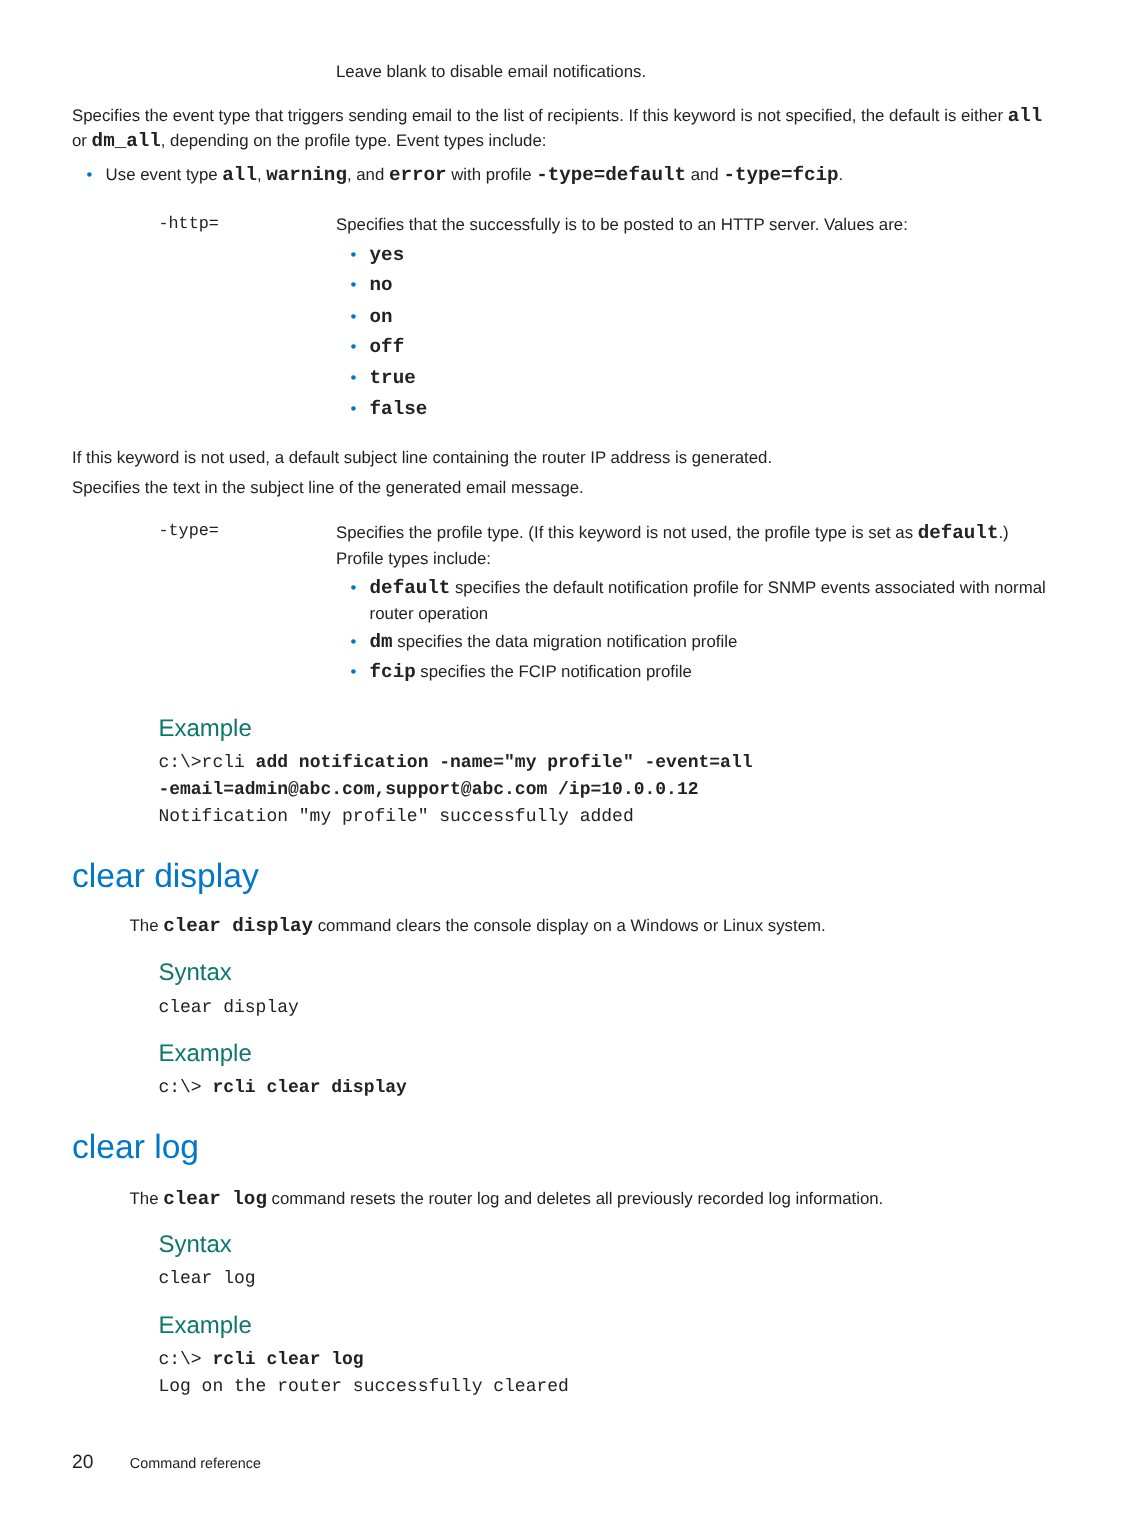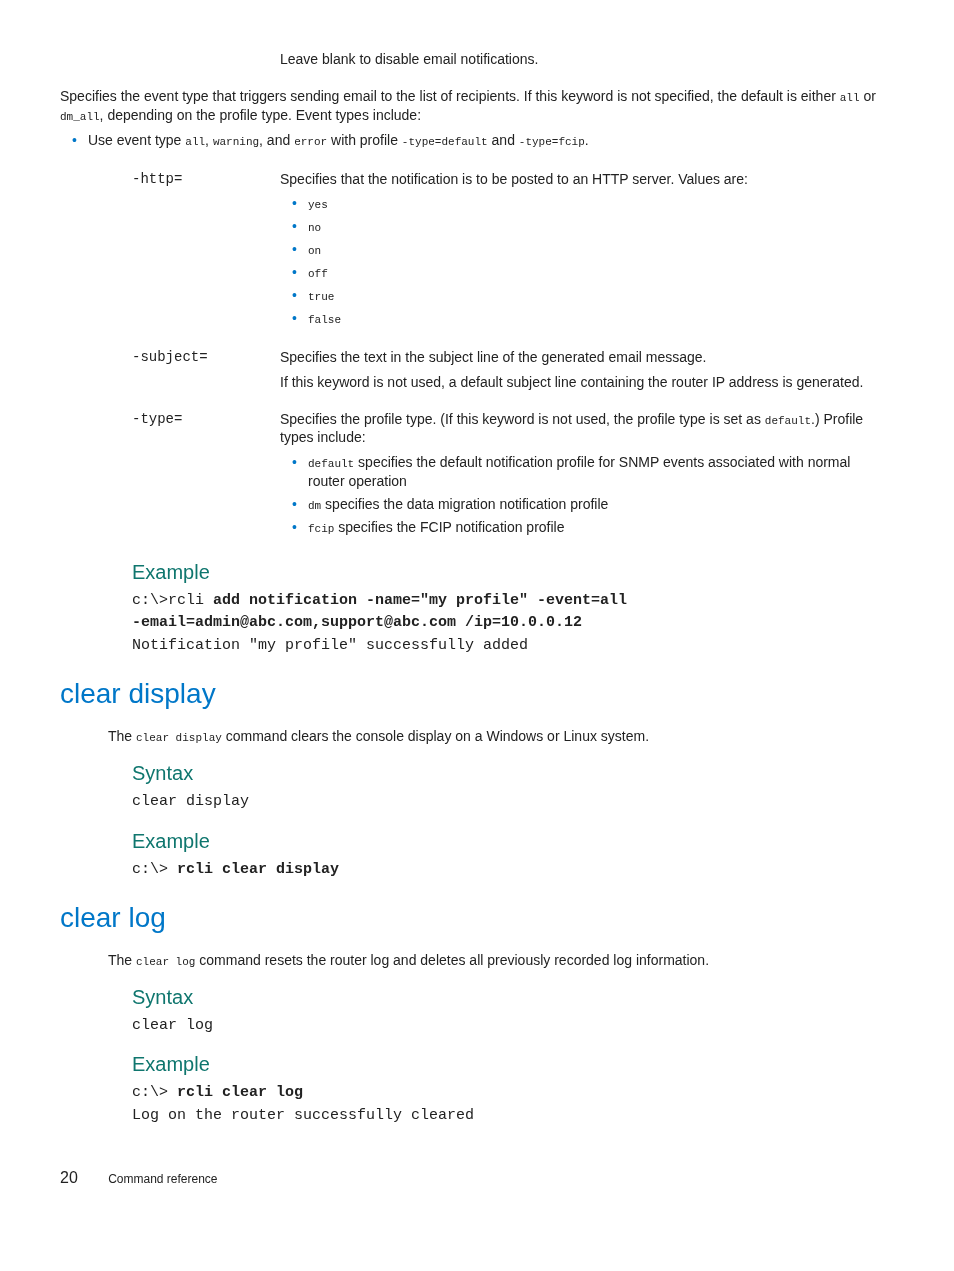--- a/index.html
+++ b/index.html
@@ -16,21 +16,21 @@
   .param-key {
     width: 220px;
     flex-shrink: 0;
     font-family: "Courier New", monospace;
     font-size: 14px;
     padding-left: 72px;
     box-sizing: border-box;
   }
   .param-desc { flex: 1; padding-right: 10px; }
   .param-desc p { margin: 0 0 6px 0; }
-  code, .mono { font-family: "Courier New", monospace; font-size: 11px; }
+  code, .mono { font-family: "Courier New", monospace; font-size: 16px; font-weight: bold; }
   ul.bullets { list-style: none; padding-left: 16px; margin: 4px 0 8px 0; }
   ul.bullets li { position: relative; padding-left: 12px; margin-bottom: 4px; }
   ul.bullets li::before {
     content: "•"; color: #0077c8; position: absolute; left: -4px; top: 0;
   }
   h2.section {
     font-family: Arial, sans-serif;
     font-weight: 300;
     color: #0077c8;
     font-size: 28px;
@@ -70,37 +70,36 @@
     <p><span>Specifies the event type that triggers sending email to the list of recipients. If this keyword is not specified, the default is either </span><code>all</code><span> or </span><code>dm_all</code><span>, depending on the profile type. Event types include:</span></p>
     <ul class="bullets">
       <li><span>Use event type </span><code>all</code><span>, </span><code>warning</code><span>, and </span><code>error</code><span> with profile </span><code>-type=default</code><span> and </span><code>-type=fcip</code><span>.</span></li>
     </ul>
   </div>
 </div>
 
 <div class="param-row">
   <div class="param-key">-http=</div>
   <div class="param-desc">
-    <p>Specifies that the notification is to be posted to an HTTP server. Values are:</p>
+    <p>Specifies that the successfully is to be posted to an HTTP server. Values are:</p>
     <ul class="bullets">
       <li><code>yes</code></li>
       <li><code>no</code></li>
       <li><code>on</code></li>
       <li><code>off</code></li>
       <li><code>true</code></li>
       <li><code>false</code></li>
     </ul>
   </div>
 </div>
 
 <div class="param-row">
-  <div class="param-key">-subject=</div>
   <div class="param-desc">
+    <p>If this keyword is not used, a default subject line containing the router IP address is generated.</p>
     <p>Specifies the text in the subject line of the generated email message.</p>
-    <p>If this keyword is not used, a default subject line containing the router IP address is generated.</p>
   </div>
 </div>
 
 <div class="param-row">
   <div class="param-key">-type=</div>
   <div class="param-desc">
     <p><span>Specifies the profile type. (If this keyword is not used, the profile type is set as </span><code>default</code><span>.) Profile types include:</span></p>
     <ul class="bullets">
       <li><code>default</code><span> specifies the default notification profile for SNMP events associated with normal router operation</span></li>
       <li><code>dm</code><span> specifies the data migration notification profile</span></li>

